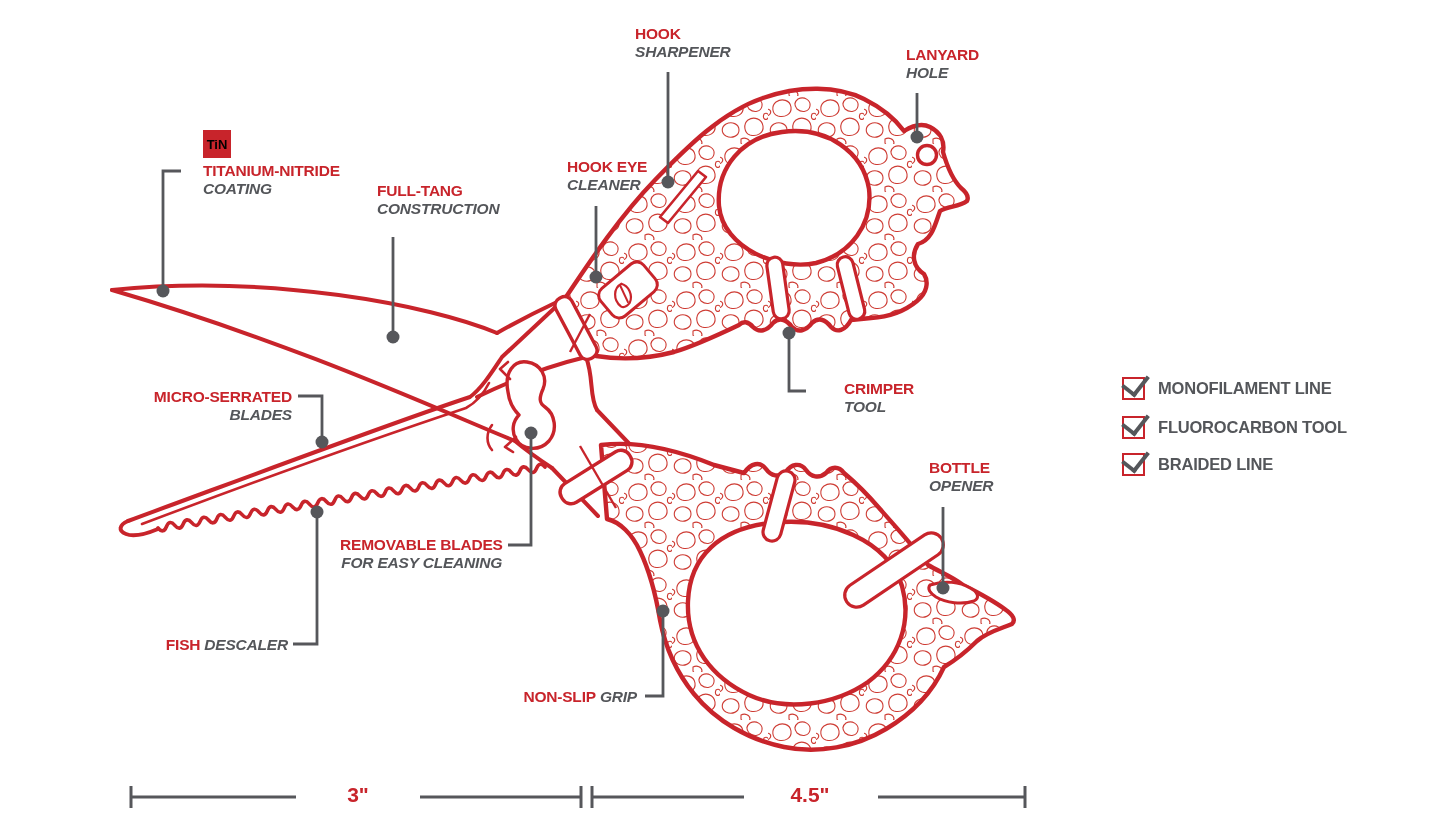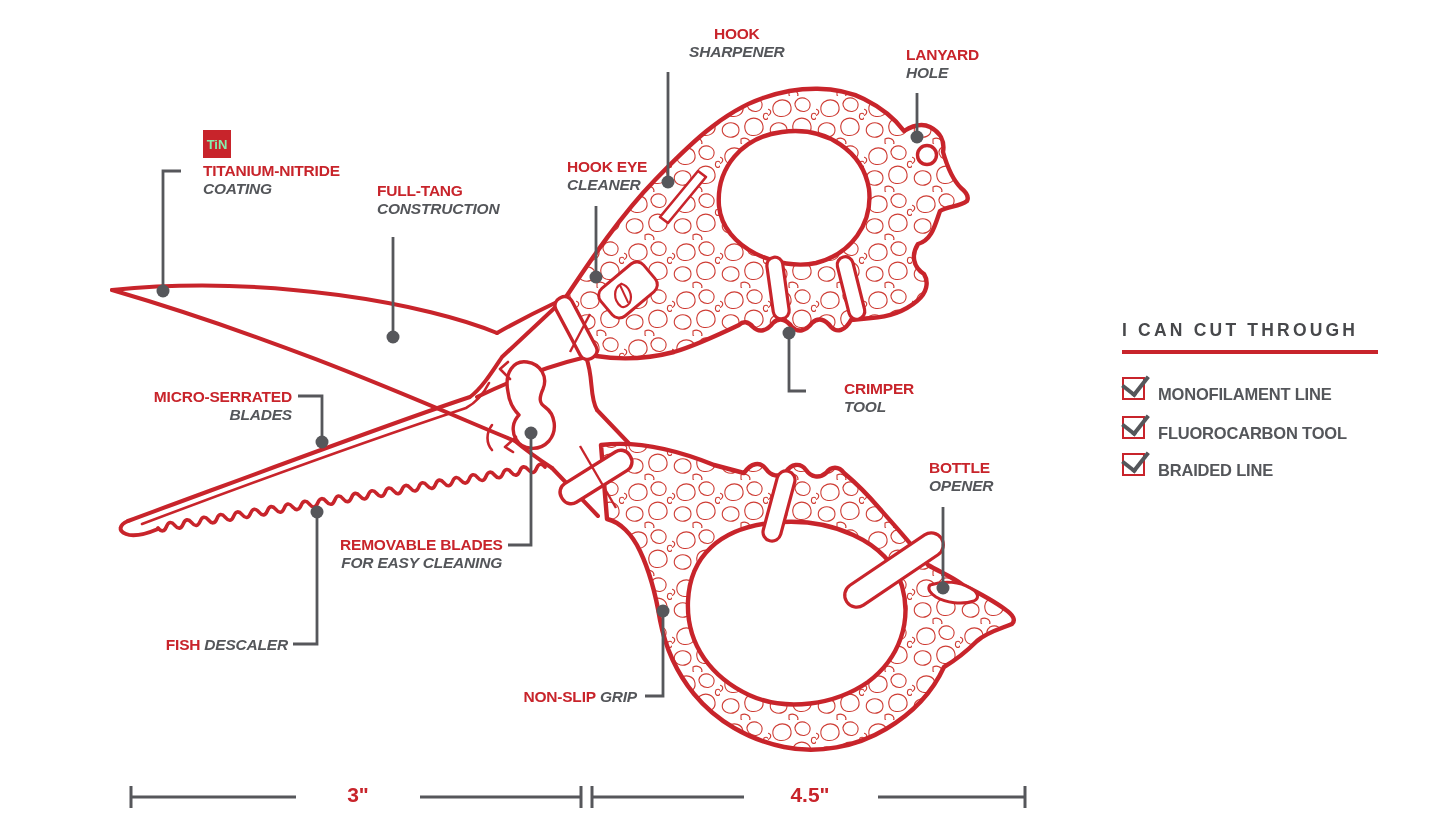--- a/index.html
+++ b/index.html
@@ -9,33 +9,33 @@
   svg{position:absolute;left:0;top:0;}
 
   .lbl{position:absolute;line-height:18px;white-space:nowrap;}
   .red{color:#C8242B;font-weight:bold;font-size:15.5px;letter-spacing:-0.2px;}
   .gray{color:#54565A;font-weight:bold;font-style:italic;font-size:15.5px;letter-spacing:-0.2px;}
   .r-align{text-align:right;}
   .inline-pair .red,.inline-pair .gray{display:inline;}
   .inline-pair .gray{margin-left:4px;text-align:right;}
 
   .tin{position:absolute;left:203px;top:130px;width:28px;height:28px;background:#C8242B;
-       color:#86efac;font-weight:bold;font-size:13px;display:flex;align-items:center;justify-content:center;}
+       color:#000000;font-weight:bold;font-size:13px;display:flex;align-items:center;justify-content:center;}
 
   .dim{position:absolute;color:#C8242B;font-weight:bold;font-size:21px;text-align:center;width:60px;}
 
   
   .panel{position:absolute;left:1122px;top:320px;width:280px;}
   .panel-title{color:#47484B;font-weight:bold;font-size:17.5px;letter-spacing:3.2px;white-space:nowrap;}
   .panel-rule{width:256px;height:4px;background:#C8242B;margin-top:9px;}
   .cut-item{position:absolute;left:0;display:flex;align-items:flex-start;}
   .cbox{width:23px;height:23px;border:2.5px solid #C8242B;box-sizing:border-box;position:relative;background:#fff;flex:0 0 auto;}
   .check{position:absolute;left:3px;top:-9px;width:13px;height:21px;
          border-right:4.5px solid #54565A;border-bottom:4.5px solid #54565A;transform:rotate(38deg);}
-  .cut-label{color:#54565A;font-weight:bold;font-size:16.5px;letter-spacing:-0.2px;margin-left:13px;margin-top:8px;white-space:nowrap;}
+  .cut-label{color:#54565A;font-weight:bold;font-size:16.5px;letter-spacing:-0.2px;margin-left:13px;margin-top:2px;white-space:nowrap;}
 </style>
 </head>
 <body>
 
 <div id="stage">
 
 <svg width="1445" height="840" viewBox="0 0 1445 840">
   <defs>
     <pattern id="pb" width="48" height="48" patternUnits="userSpaceOnUse">
       <rect width="48" height="48" fill="#fff"></rect>
@@ -220,21 +220,21 @@
   <div class="lbl" style="left:203px;top:162px;">
     <div class="red">TITANIUM-NITRIDE</div>
     <div class="gray">COATING</div>
   </div>
 
   <div class="lbl" style="left:377px;top:182px;">
     <div class="red">FULL-TANG</div>
     <div class="gray">CONSTRUCTION</div>
   </div>
 
-  <div class="lbl" style="left:689px;top:25px;text-align:center;">
+  <div class="lbl" style="left:635px;top:25px;">
     <div class="red">HOOK</div>
     <div class="gray">SHARPENER</div>
   </div>
 
   <div class="lbl" style="left:906px;top:46px;">
     <div class="red">LANYARD</div>
     <div class="gray">HOLE</div>
   </div>
 
   <div class="lbl" style="left:567px;top:158px;">
@@ -266,24 +266,20 @@
   </div>
 
   <div class="lbl" style="left:929px;top:459px;">
     <div class="red">BOTTLE</div>
     <div class="gray">OPENER</div>
   </div>
 
   <div class="dim" style="left:328px;top:783px;">3"</div>
   <div class="dim" style="left:780px;top:783px;">4.5"</div>
 
-  <div class="panel">
-    <div class="panel-title">I CAN CUT THROUGH</div>
-    <div class="panel-rule"></div>
-  </div>
 
   <div class="cut-item" style="top:377px;left:1122px;">
     <span class="cbox">
         <span class="check"></span>
       </span>
     <span class="cut-label">MONOFILAMENT LINE</span>
   </div>
   <div class="cut-item" style="top:416px;left:1122px;">
     <span class="cbox">
         <span class="check"></span>

